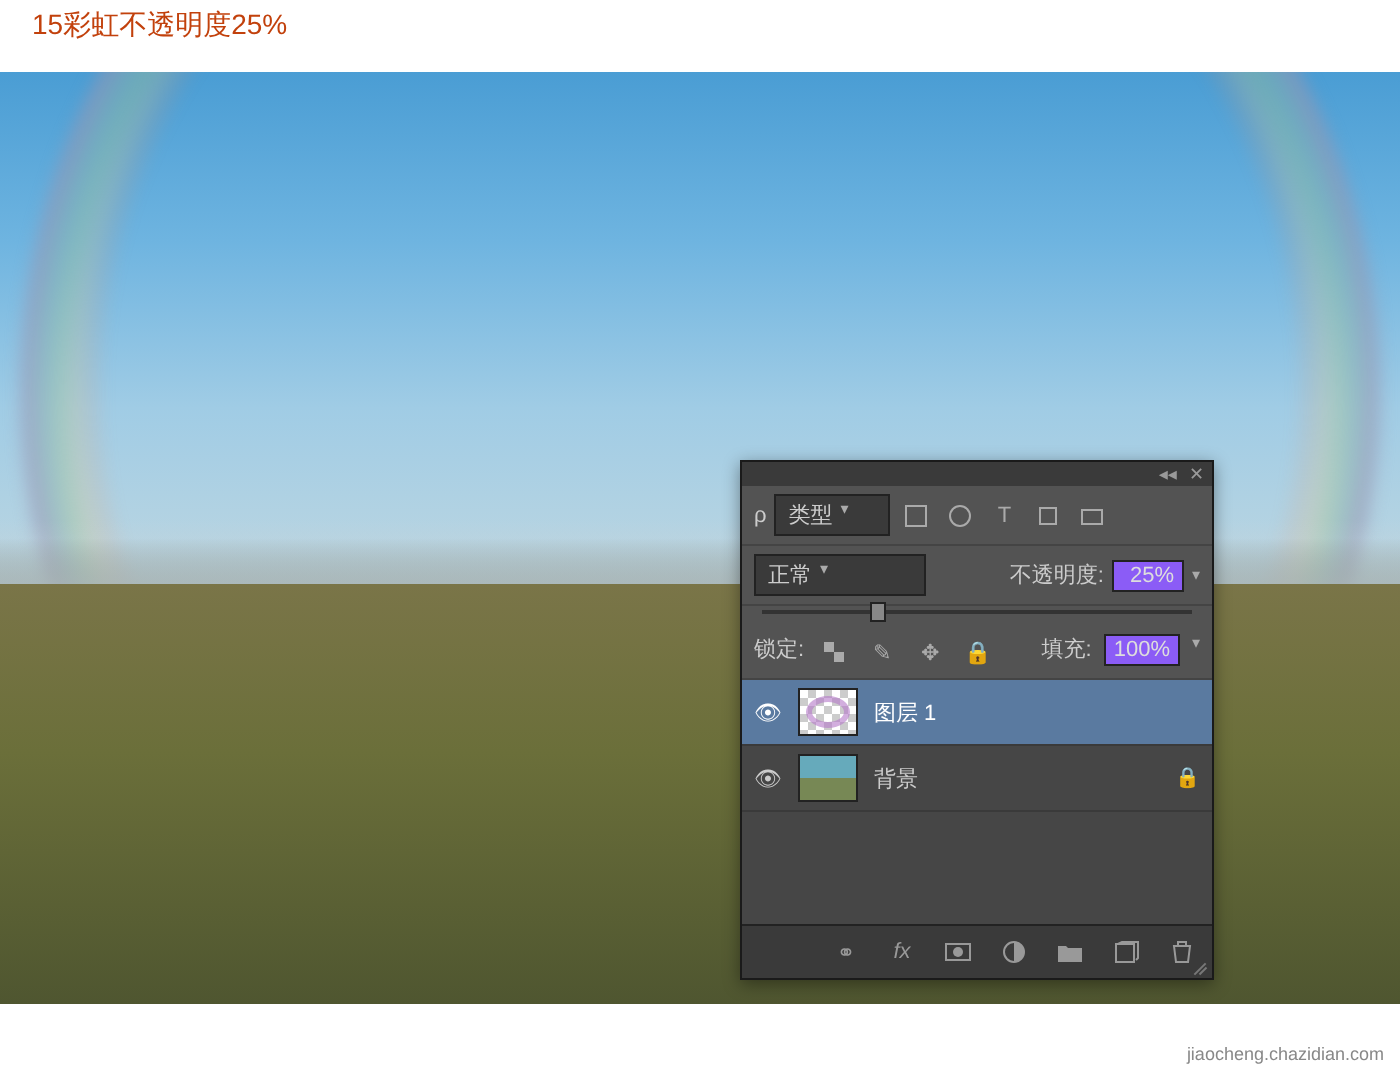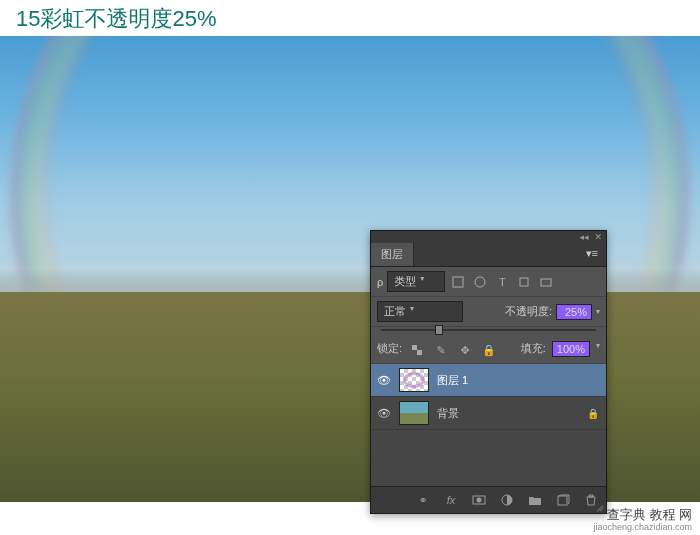--- a/index.html
+++ b/index.html
@@ -1,18 +1,18 @@
 <!DOCTYPE html>
 <html><head>
   <meta charset="utf-8">
   <style>
     * { margin: 0; padding: 0; box-sizing: border-box; }
     body { width: 700px; height: 535px; font-family: "Microsoft YaHei", sans-serif; position: relative; overflow: hidden; background: #fff; }
     
-    .caption { position: absolute; top: 4px; left: 16px; font-size: 22px; color: #0f766e; z-index: 10; }
+    .caption { position: absolute; top: 4px; left: 16px; font-size: 14px; color: #c2410c; z-index: 10; }
     
     .photo { position: absolute; top: 36px; left: 0; width: 700px; height: 466px; overflow: hidden; }
     .sky { position: absolute; width: 100%; height: 60%; background: linear-gradient(to bottom, #4a9dd4 0%, #6eb4e0 30%, #a0cce5 60%, #c5d9e0 100%); }
     .rainbow { position: absolute; top: -180px; left: 50%; transform: translateX(-50%); width: 680px; height: 680px; border-radius: 50%; 
       box-shadow: 
         inset 0 0 0 8px rgba(180,100,200,0.18),
         inset 0 0 0 16px rgba(100,140,220,0.18),
         inset 0 0 0 24px rgba(100,200,160,0.18),
         inset 0 0 0 32px rgba(220,220,140,0.15),
         inset 0 0 0 40px rgba(230,150,100,0.12);
@@ -81,34 +81,29 @@
 
 <div class="photo">
   <div class="sky"></div>
   <div class="rainbow"></div>
   <div class="trees"></div>
   <div class="haze"></div>
   <div class="ground"></div>
 </div>
 
 <div class="watermark">
-  <div>查字典 教程 网</div>
   <div class="sub">jiaocheng.chazidian.com</div>
 </div>
 
 <div class="panel">
   <div class="panel-top">
     <span>◂◂</span>
     <span>✕</span>
   </div>
 
-  <div class="panel-tabs">
-    <div class="tab">图层</div>
-    <div class="tab-menu">▾≡</div>
-  </div>
 
   <div class="panel-row filter-row">
     <span>ρ</span>
     <div class="dropdown">
       <span>类型</span>
       <span class="chev">▾</span>
     </div>
     <span class="icon-btn">
         <svg viewBox="0 0 14 14">
           <rect x="2" y="2" width="10" height="10" fill="none" stroke="#aaa"></rect>

